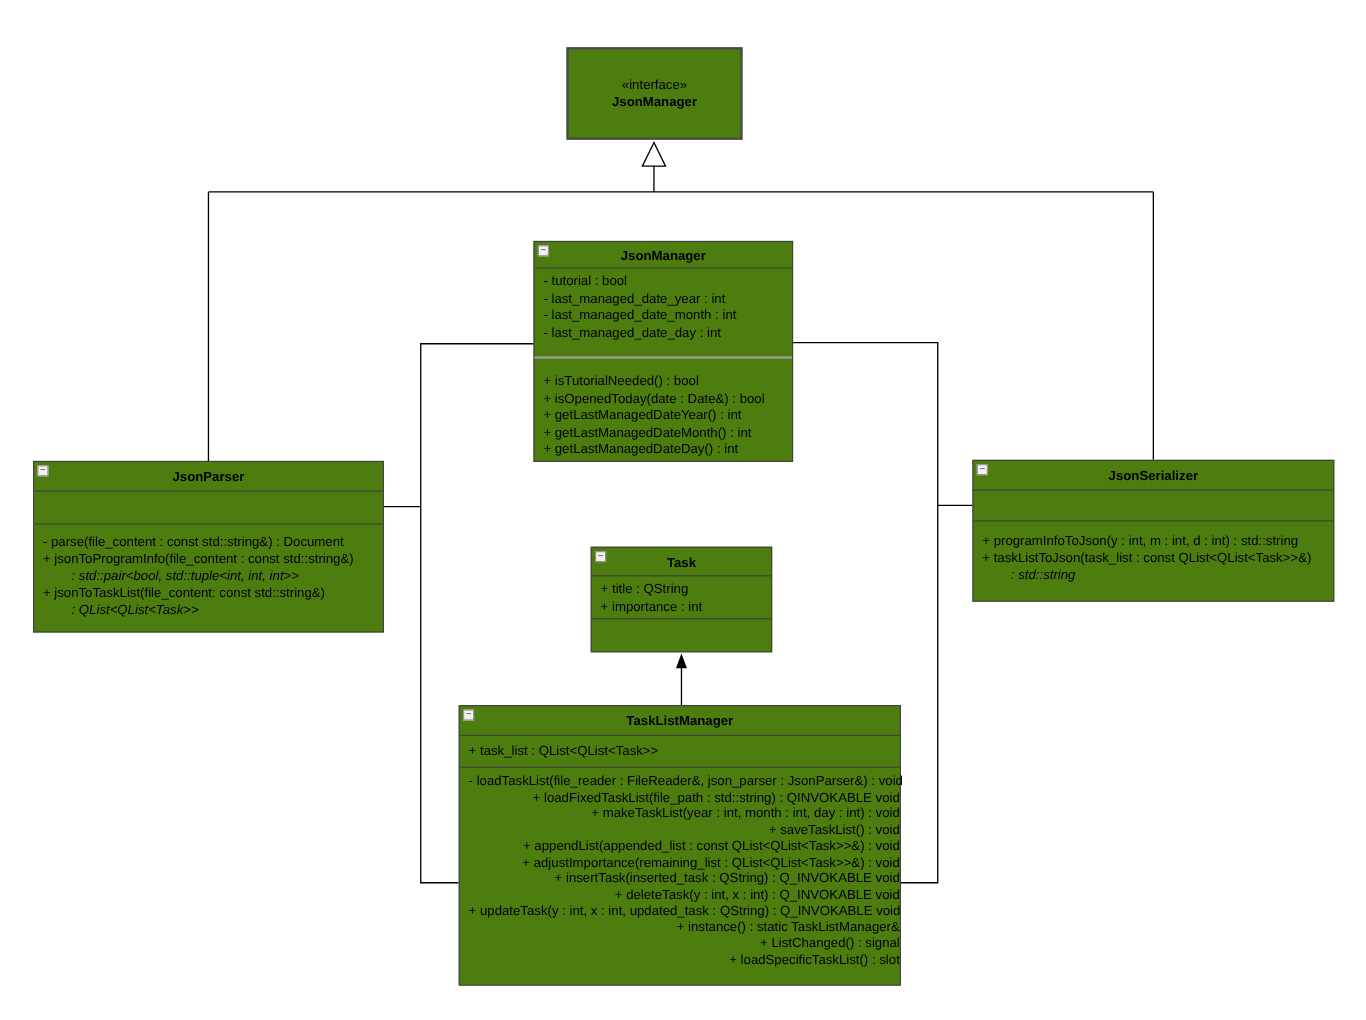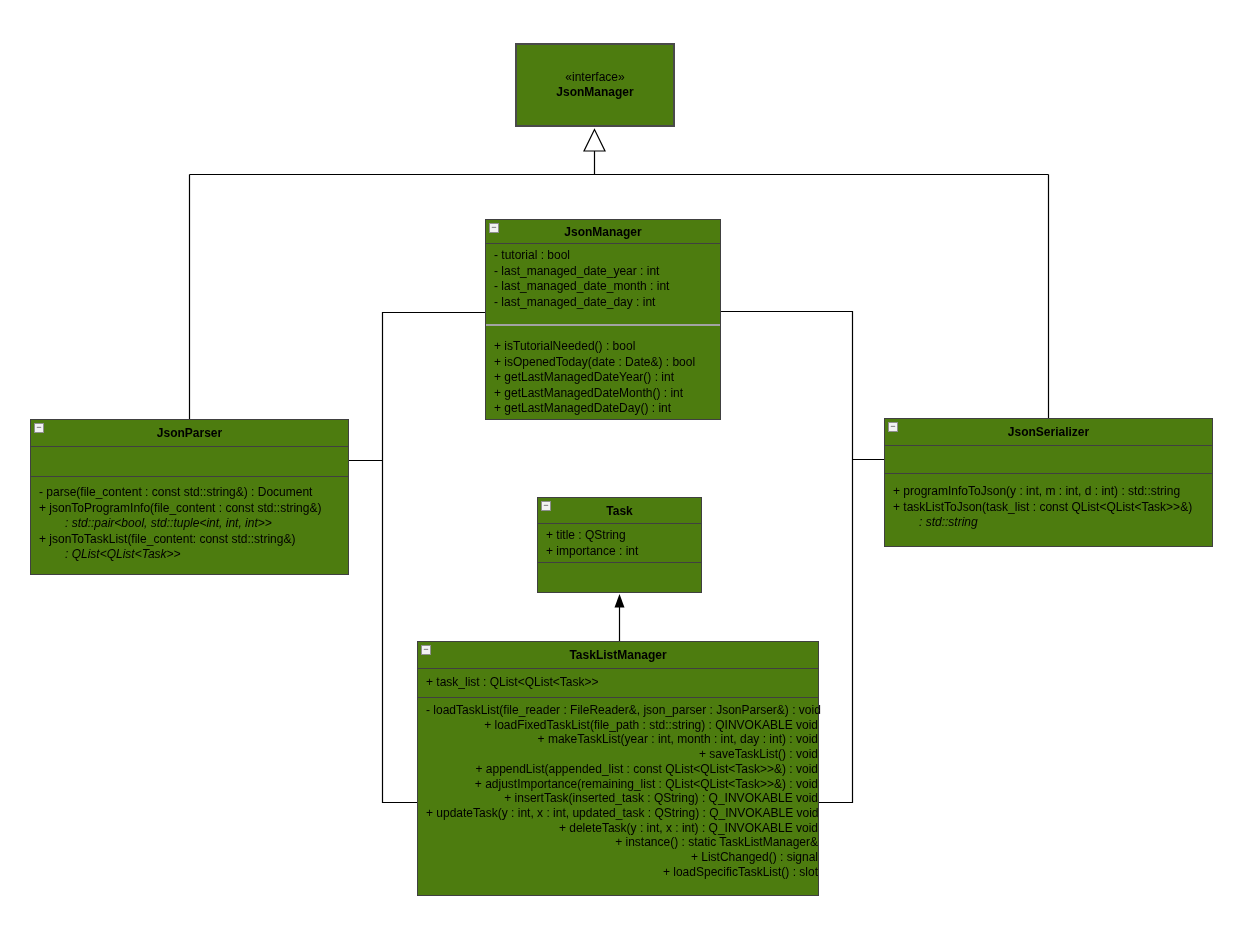--- a/index.html
+++ b/index.html
@@ -165,21 +165,21 @@
       <div class="member">+ task_list : QList&lt;QList&lt;Task&gt;&gt;</div>
     </div>
     <div class="sec methods">
       <div class="member">- loadTaskList(file_reader : FileReader&amp;, json_parser : JsonParser&amp;) : void</div>
       <div class="member">+ loadFixedTaskList(file_path : std::string) : QINVOKABLE void</div>
       <div class="member">+ makeTaskList(year : int, month : int, day : int) : void</div>
       <div class="member">+ saveTaskList() : void</div>
       <div class="member">+ appendList(appended_list : const QList&lt;QList&lt;Task&gt;&gt;&amp;) : void</div>
       <div class="member">+ adjustImportance(remaining_list : QList&lt;QList&lt;Task&gt;&gt;&amp;) : void</div>
       <div class="member">+ insertTask(inserted_task : QString) : Q_INVOKABLE void</div>
+      <div class="member">+ deleteTask(y : int, x : int) : Q_INVOKABLE void</div>
       <div class="member">+ updateTask(y : int, x : int, updated_task : QString) : Q_INVOKABLE void</div>
-      <div class="member">+ deleteTask(y : int, x : int) : Q_INVOKABLE void</div>
       <div class="member">+ instance() : static TaskListManager&amp;</div>
       <div class="member">+ ListChanged() : signal</div>
       <div class="member">+ loadSpecificTaskList() : slot</div>
     </div>
   </div>
 
 </div>
 
 </body></html>

